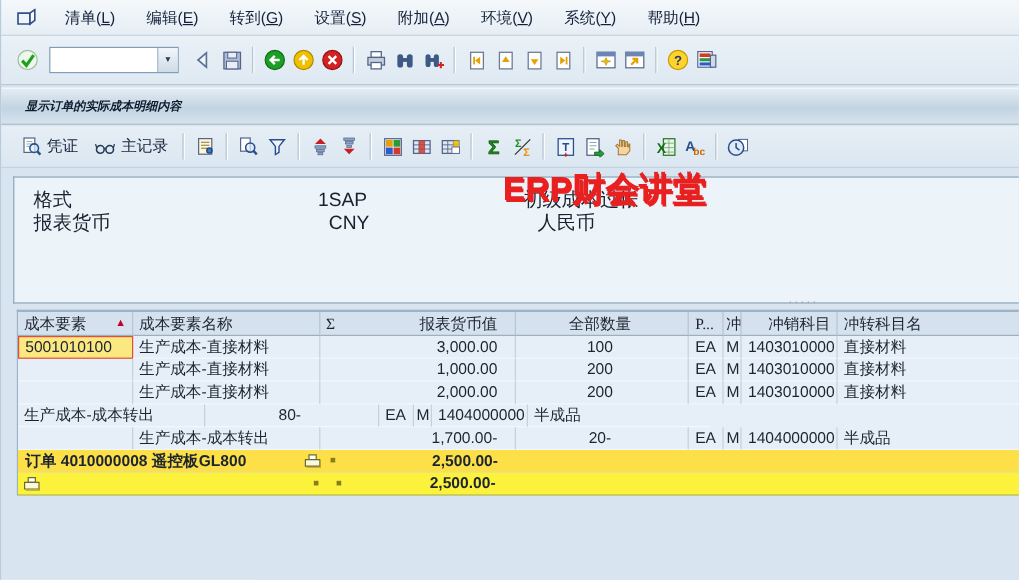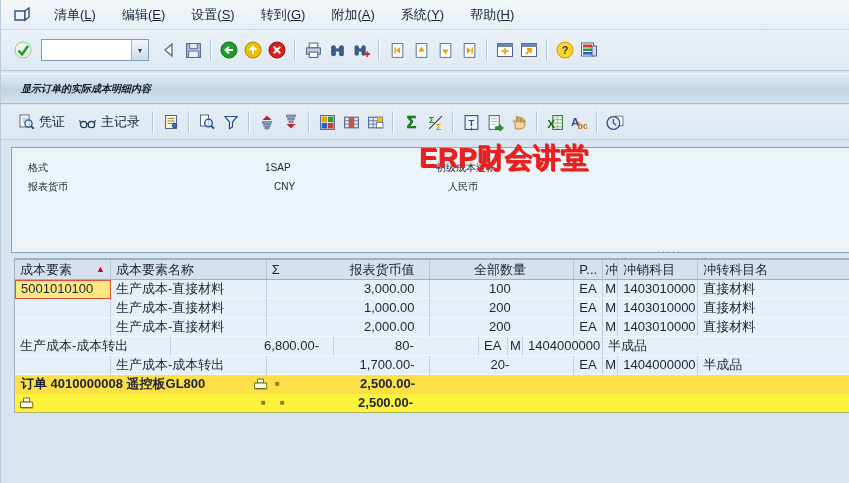--- a/index.html
+++ b/index.html
@@ -42,45 +42,45 @@
     background:linear-gradient(#e6eef5,#dbe7f1); border-bottom:1px solid #c3d2df;
     display:flex; align-items:center; padding-left:10px; }
   .tb-button { display:inline-flex; align-items:center; gap:4px; padding:2px 7px; height:26px;
     color:#14213a; cursor:default; border-radius:3px; }
 
   
   .content { position:absolute; left:0; top:140px; width:849px; height:343px; background:#d8e5f0; }
 
   .info-panel { position:absolute; left:10px; top:7px; width:839px; height:106px;
     background:#ecf3f9; border:1px solid #8aa3b8; border-right:none; padding:10px 0 0 16px; }
-  .info-row { position:relative; height:19px; line-height:19px; font-size:10px; color:#17222e; }
+  .info-row { position:relative; height:19px; line-height:19px; font-size:16px; color:#17222e; }
   .info-label { position:absolute; left:0; }
   .info-value { position:absolute; left:237px; }
   .info-desc  { position:absolute; left:408px; }
   .info-row.r3 .info-value { left:246px; }
   .info-row.r3 .info-desc  { left:420px; }
 
   .watermark { position:absolute; left:418px; top:-1px; font-size:28px; font-weight:bold;
     color:#e82020; letter-spacing:0px; white-space:nowrap; z-index:30;
     text-shadow:1px 1px 0 #e82020; }
 
   .dots-handle { position:absolute; left:656px; top:106px; color:#8a98a8; font-size:9px;
     letter-spacing:2px; z-index:5; }
 
   
   .grid { position:absolute; left:13px; top:118px; width:836px;
     border-top:2px solid #9db2c4; border-left:1px solid #9db2c4; background:#e6eff7; }
   .trow { display:flex; height:19px; line-height:18px; }
-  .trow.thead { height:20px; line-height:19px; background:#d5e1ed; }
+  .trow.thead { height:20px; line-height:19px; background:#d5e1ed;font-family:Liberation Serif, serif; }
   .cell { border-right:1px solid #c2d1e0; border-bottom:1px solid #f2f7fb; padding:0 5px;
     white-space:nowrap; overflow:hidden; }
   .thead .cell { border-right:1px solid #b4c5d6; border-bottom:1px solid #9db0c2; position:relative; }
   .c1 { width:96px; } .c2 { width:156px; } .c3 { width:163px; text-align:right; padding-right:14px; }
   .c4 { width:145px; text-align:center; padding-right:8px; }
-  .c5 { width:29px; } .c6 { width:15px; padding:0 2px; } .c7 { width:80px; } .c8 { width:152px; border-right:none; }
+  .c5 { width:29px; } .c6 { width:15px; padding:0 2px; } .c7 { width:80px;text-align:right; } .c8 { width:152px; border-right:none; }
   .thead .c3 { display:flex; justify-content:space-between; padding-left:5px; }
   .sort-arrow { position:absolute; right:5px; top:4px; font-size:9px; color:#c00024; line-height:10px; }
   .sel-cell { background:#fce881; border:1px solid #e04e3f; line-height:16px; }
 
   .trow.subtotal { background:#fde047; font-weight:bold; border-bottom:1px solid #e4dc9a; align-items:center; }
   .trow.total { background:#fdf23b; font-weight:bold; border-bottom:1px solid #aab66e; align-items:center; }
   .sum-label { width:238px; padding-left:6px; white-space:nowrap; }
   .sum-printer { width:22px; display:inline-flex; align-items:center; }
   .sum-marker { color:#8a7d1d; font-size:8px; letter-spacing:4px; width:22px; }
   .sum-value { width:118px; text-align:right; }
@@ -97,23 +97,24 @@
 
   <div class="menubar">
     <span class="menu-sys-icon">
       <svg width="18" height="16" viewBox="0 0 18 16">
         <path d="M2 4h10v9H2z" fill="#eef4fa" stroke="#33508c" stroke-width="1.4"></path>
         <path d="M12 4l4-3v9l-4 3z" fill="#ffffff" stroke="#33508c" stroke-width="1.4"></path>
       </svg>
     </span>
     <span class="menu-item">清单(<u>L</u>)</span>
     <span class="menu-item">编辑(<u>E</u>)</span>
+    <span class="menu-item">转到(<u>G</u>)</span>
     <span class="menu-item">设置(<u>S</u>)</span>
-    <span class="menu-item">转到(<u>G</u>)</span>
     <span class="menu-item">附加(<u>A</u>)</span>
+    <span class="menu-item">环境(<u>V</u>)</span>
     <span class="menu-item">系统(<u>Y</u>)</span>
     <span class="menu-item">帮助(<u>H</u>)</span>
   </div>
 
   <div class="sys-toolbar">
     <span class="icon">
       <svg width="18" height="18" viewBox="0 0 18 18">
         <circle cx="9" cy="9" r="8" fill="#eef7ee" stroke="#9bc09b"></circle>
         <path d="M4.5 9.5l3.5 4 6-8.5" stroke="#1e9e1e" stroke-width="2.6" fill="none"></path>
       </svg>
@@ -442,21 +443,20 @@
         <div class="cell c3">2,000.00</div>
         <div class="cell c4">200</div>
         <div class="cell c5">EA</div>
         <div class="cell c6">M</div>
         <div class="cell c7">1403010000</div>
         <div class="cell c8">直接材料</div>
       </div>
 
       <div class="trow">
         <div class="cell c2">生产成本-成本转出</div>
-        <div class="cell c3">6,800.00-</div>
         <div class="cell c4">80-</div>
         <div class="cell c5">EA</div>
         <div class="cell c6">M</div>
         <div class="cell c7">1404000000</div>
         <div class="cell c8">半成品</div>
       </div>
 
       <div class="trow">
         <div class="cell c1"></div>
         <div class="cell c2">生产成本-成本转出</div>

